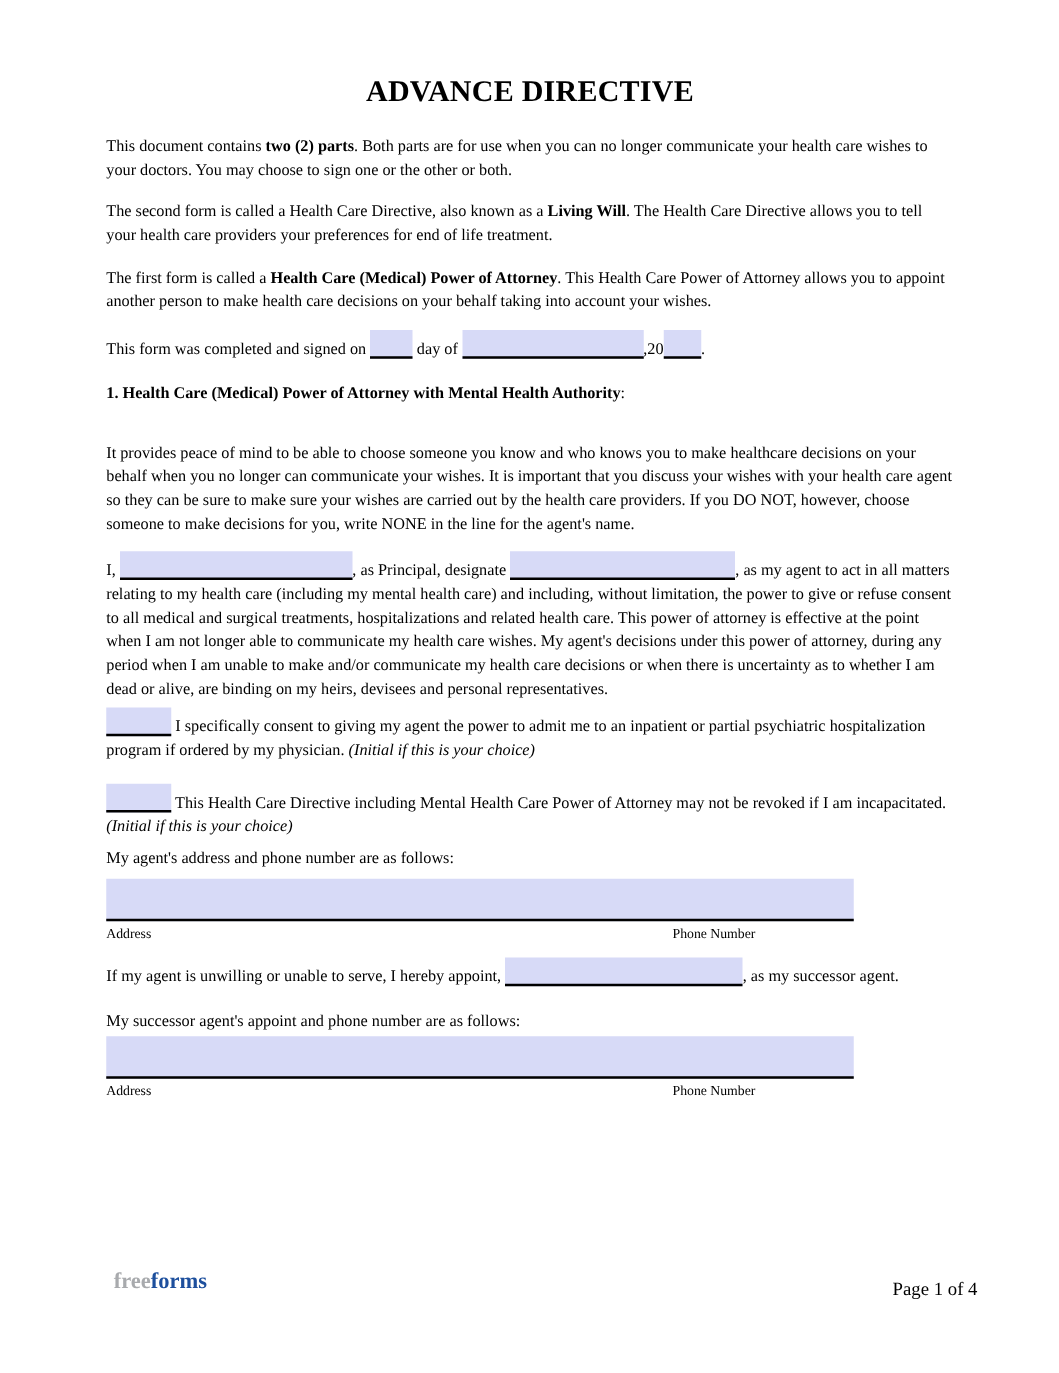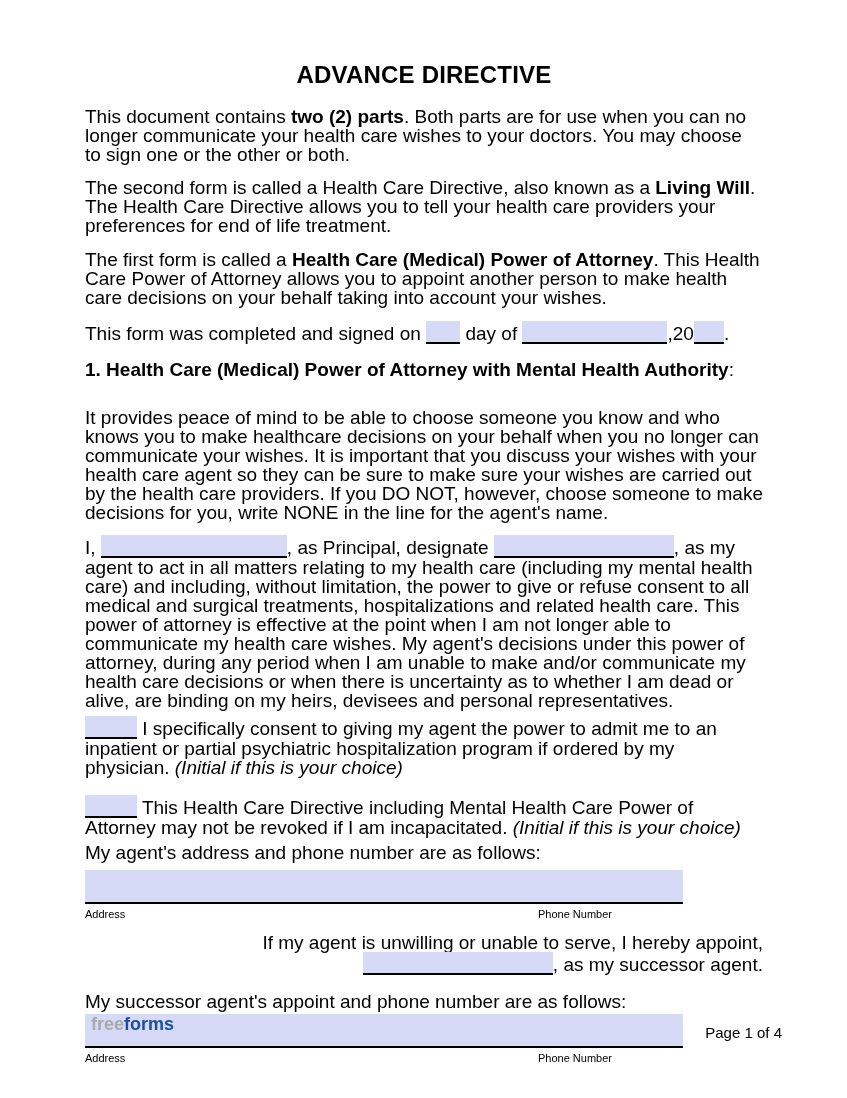--- a/index.html
+++ b/index.html
@@ -3,28 +3,28 @@
 <meta charset="utf-8">
 <style>
   :root{
     --hl:#d7daf7;
     --logo-free:#a8aaad;
     --logo-forms:#1d4f9d;
   }
   html,body{margin:0;padding:0;background:#ffffff;}
   .page{
     position:relative;width:847px;height:1098px;background:#ffffff;
-    font-family:Liberation Sans, sans-serif;color:#000;overflow:hidden;
+    font-family:Liberation Serif, serif;color:#000;overflow:hidden;
   }
   .doc{position:absolute;left:85px;top:60px;width:678px;}
   h1.title{
     font-size:24px;line-height:29px;font-weight:bold;text-align:center;
     margin:0 0 18px;letter-spacing:0.2px;
   }
-  .para{font-size:19px;line-height:19px;margin:0 0 14px;}
+  .para{font-size:13px;line-height:19px;margin:0 0 14px;}
   .b{font-weight:bold;}
   .i{font-style:italic;}
   .blank{
     display:inline-block;height:23px;vertical-align:-4px;
     background:var(--hl);border-bottom:2px solid #000;box-sizing:border-box;
   }
   .fieldbox{margin:0 0 9px;}
   .fieldbox .fbox{
     width:598px;height:34px;background:var(--hl);
     border-bottom:2px solid #000;box-sizing:border-box;
@@ -34,21 +34,21 @@
   .flabels .phone{position:absolute;left:453px;top:0;}
   
   .doc [data-name="second-form-paragraph"]{margin-bottom:15px;}
   .doc [data-name="signed-date-line"]{margin-bottom:16px;}
   .doc [data-name="section-1-heading"]{margin-bottom:29px;}
   .doc [data-name="poa-explanation-paragraph"]{margin-bottom:13px;}
   .doc [data-name="principal-designation-paragraph"]{margin-bottom:6px;}
   .doc [data-name="inpatient-consent-clause"]{margin-bottom:18px;}
   .doc [data-name="no-revoke-clause"]{margin-bottom:6px;}
   .doc [data-name="agent-contact-intro"]{margin-bottom:8px;}
-  .doc [data-name="successor-appointment-paragraph"]{margin-bottom:17px;text-align:right;}
+  .doc [data-name="successor-appointment-paragraph"]{margin-bottom:17px;}
   .doc [data-name="successor-contact-intro"]{margin-bottom:3px;}
   .logo{position:absolute;left:91px;top:1014px;font-size:18px;font-weight:bold;}
   .logo .free{color:var(--logo-free);}
   .logo .forms{color:var(--logo-forms);}
   .pagenum{position:absolute;right:65px;top:1024px;font-size:15px;}
 </style>
 </head>
 <body>
 
 <div class="page" data-name="document-page">

